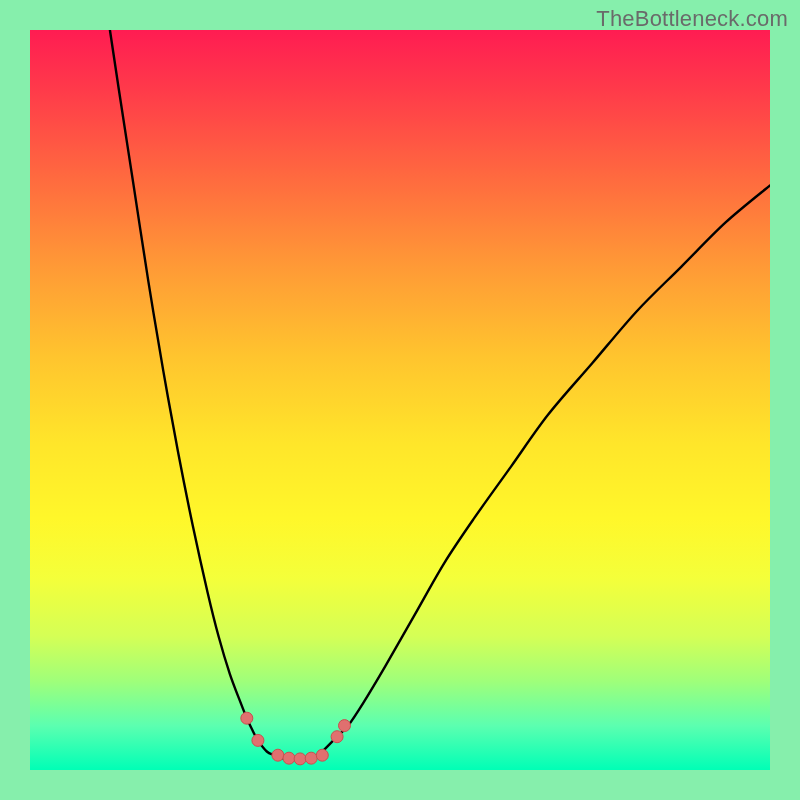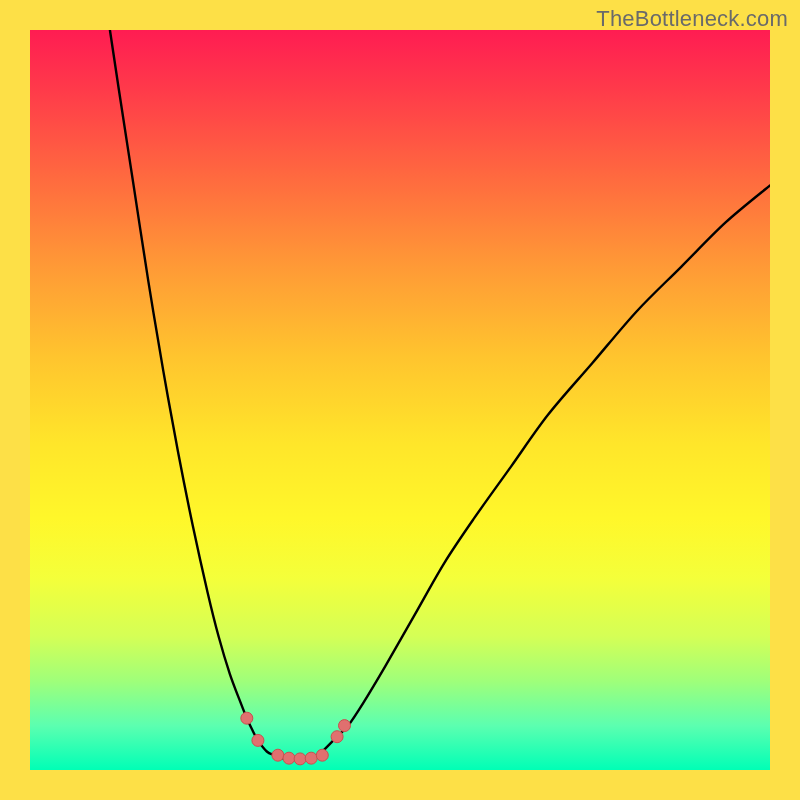--- a/index.html
+++ b/index.html
@@ -8,21 +8,21 @@
     width: 800px;
     height: 800px;
     background: #000;
     overflow: hidden;
     font-family: Arial, Helvetica, sans-serif;
   }
   .frame {
     position: absolute;
     left: 0; top: 0;
     width: 800px; height: 800px;
-    background: #fde047;
+    background: #86efac;
   }
   .plot {
     position: absolute;
     left: 30px;
     top: 30px;
     width: 740px;
     height: 740px;
     
     background: linear-gradient(to bottom,
       #ff1c52 0%,

